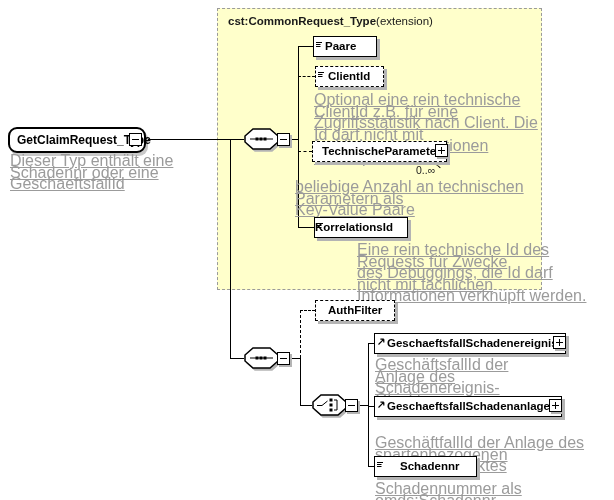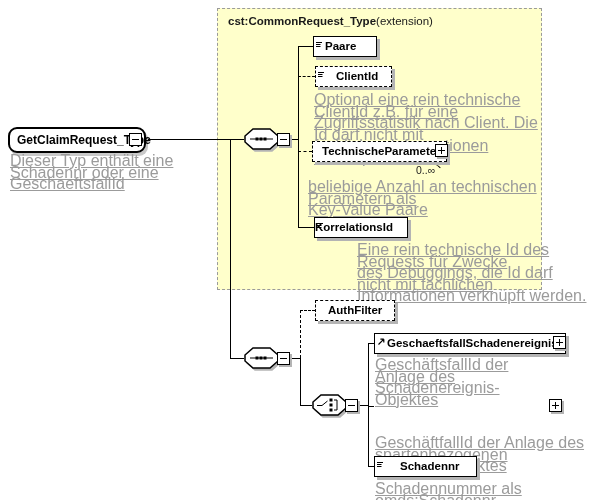--- a/index.html
+++ b/index.html
@@ -104,36 +104,36 @@
   </div>
   <div class="pm shadowed" style="left:277px;top:133px;"></div>
 
   <div class="el" style="left:313px;top:36px;width:51px;padding-left:11px;">
     <span class="lines-icon"><svg width="8" height="8">
           <path d="M1 1.5 H7 M1 3.5 H5.5 M1 5.5 H5.5" stroke="#000" stroke-width="1" fill="none"></path>
         </svg></span>
     <span class="el-name">Paare</span>
   </div>
 
-  <div class="el dashed" style="left:315px;top:66px;width:55px;padding-left:20px;">
+  <div class="el dashed" style="left:315px;top:66px;width:55px;padding-left:12px;">
     <span class="lines-icon"><svg width="8" height="8">
           <path d="M1 1.5 H7 M1 3.5 H5.5 M1 5.5 H5.5" stroke="#000" stroke-width="1" fill="none"></path>
         </svg></span>
     <span class="el-name">ClientId</span>
   </div>
   <div class="ann" style="left:314px;top:94px;width:236px;">Optional eine rein technische ClientId z.B. für eine
 Zugriffsstatistik nach Client. Die Id darf nicht mit
 fachlichen Informationen verknüpft werden.</div>
 
   <div class="el dashed" style="left:312px;top:141px;width:124px;padding-left:9px;">
     <span class="el-name">TechnischeParameter</span>
   </div>
   <div class="pm plus shadowed" style="left:435px;top:144px;"></div>
   <div class="occ" style="left:416px;top:164px;">0..∞</div>
-  <div class="ann" style="left:308px;top:181px;width:230px;">beliebige Anzahl an technischen Parametern als
+  <div class="ann" style="left:295px;top:181px;width:230px;">beliebige Anzahl an technischen Parametern als
 Key-Value Paare</div>
 
   <div class="el" style="left:314px;top:217px;width:92px;">
     <span class="lines-icon"><svg width="8" height="8">
           <path d="M1 1.5 H7 M1 3.5 H5.5 M1 5.5 H5.5" stroke="#000" stroke-width="1" fill="none"></path>
         </svg></span>
     <span class="el-name">KorrelationsId</span>
   </div>
   <div class="ann" style="left:313px;top:244px;width:230px;margin-left:44px;">Eine rein technische Id des Requests für Zwecke
 des Debuggings, die Id darf nicht mit fachlichen
@@ -170,20 +170,26 @@
   <div class="el" style="left:374px;top:333px;width:178px;padding-left:12px;">
     <span class="ref-icon"><svg width="9" height="9">
           <path d="M1.5 7.5 L6.8 2.2 M6.8 2.2 H3.4 M6.8 2.2 V5.6" stroke="#000" stroke-width="1.2" fill="none"></path>
         </svg></span>
     <span class="el-name">GeschaeftsfallSchadenereignis</span>
   </div>
   <div class="pm plus shadowed" style="left:553px;top:336px;"></div>
   <div class="ann" style="left:375px;top:359px;width:165px;">GeschäftsfallId der Anlage des
 Schadenereignis-Objektes</div>
 
+  <div class="el" style="left:374px;top:396px;width:174px;padding-left:12px;">
+    <span class="ref-icon"><svg width="9" height="9">
+          <path d="M1.5 7.5 L6.8 2.2 M6.8 2.2 H3.4 M6.8 2.2 V5.6" stroke="#000" stroke-width="1.2" fill="none"></path>
+        </svg></span>
+    <span class="el-name">GeschaeftsfallSchadenanlage</span>
+  </div>
   <div class="pm plus shadowed" style="left:549px;top:399px;"></div>
   <div class="ann" style="left:375px;top:437px;width:240px;">GeschäftfallId der Anlage des spartenbezogenen
 Schaden-Objektes</div>
 
   <div class="el" style="left:374px;top:456px;width:76px;padding-left:25px;">
     <span class="lines-icon"><svg width="8" height="8">
           <path d="M1 1.5 H7 M1 3.5 H5.5 M1 5.5 H5.5" stroke="#000" stroke-width="1" fill="none"></path>
         </svg></span>
     <span class="el-name">Schadennr</span>
   </div>

